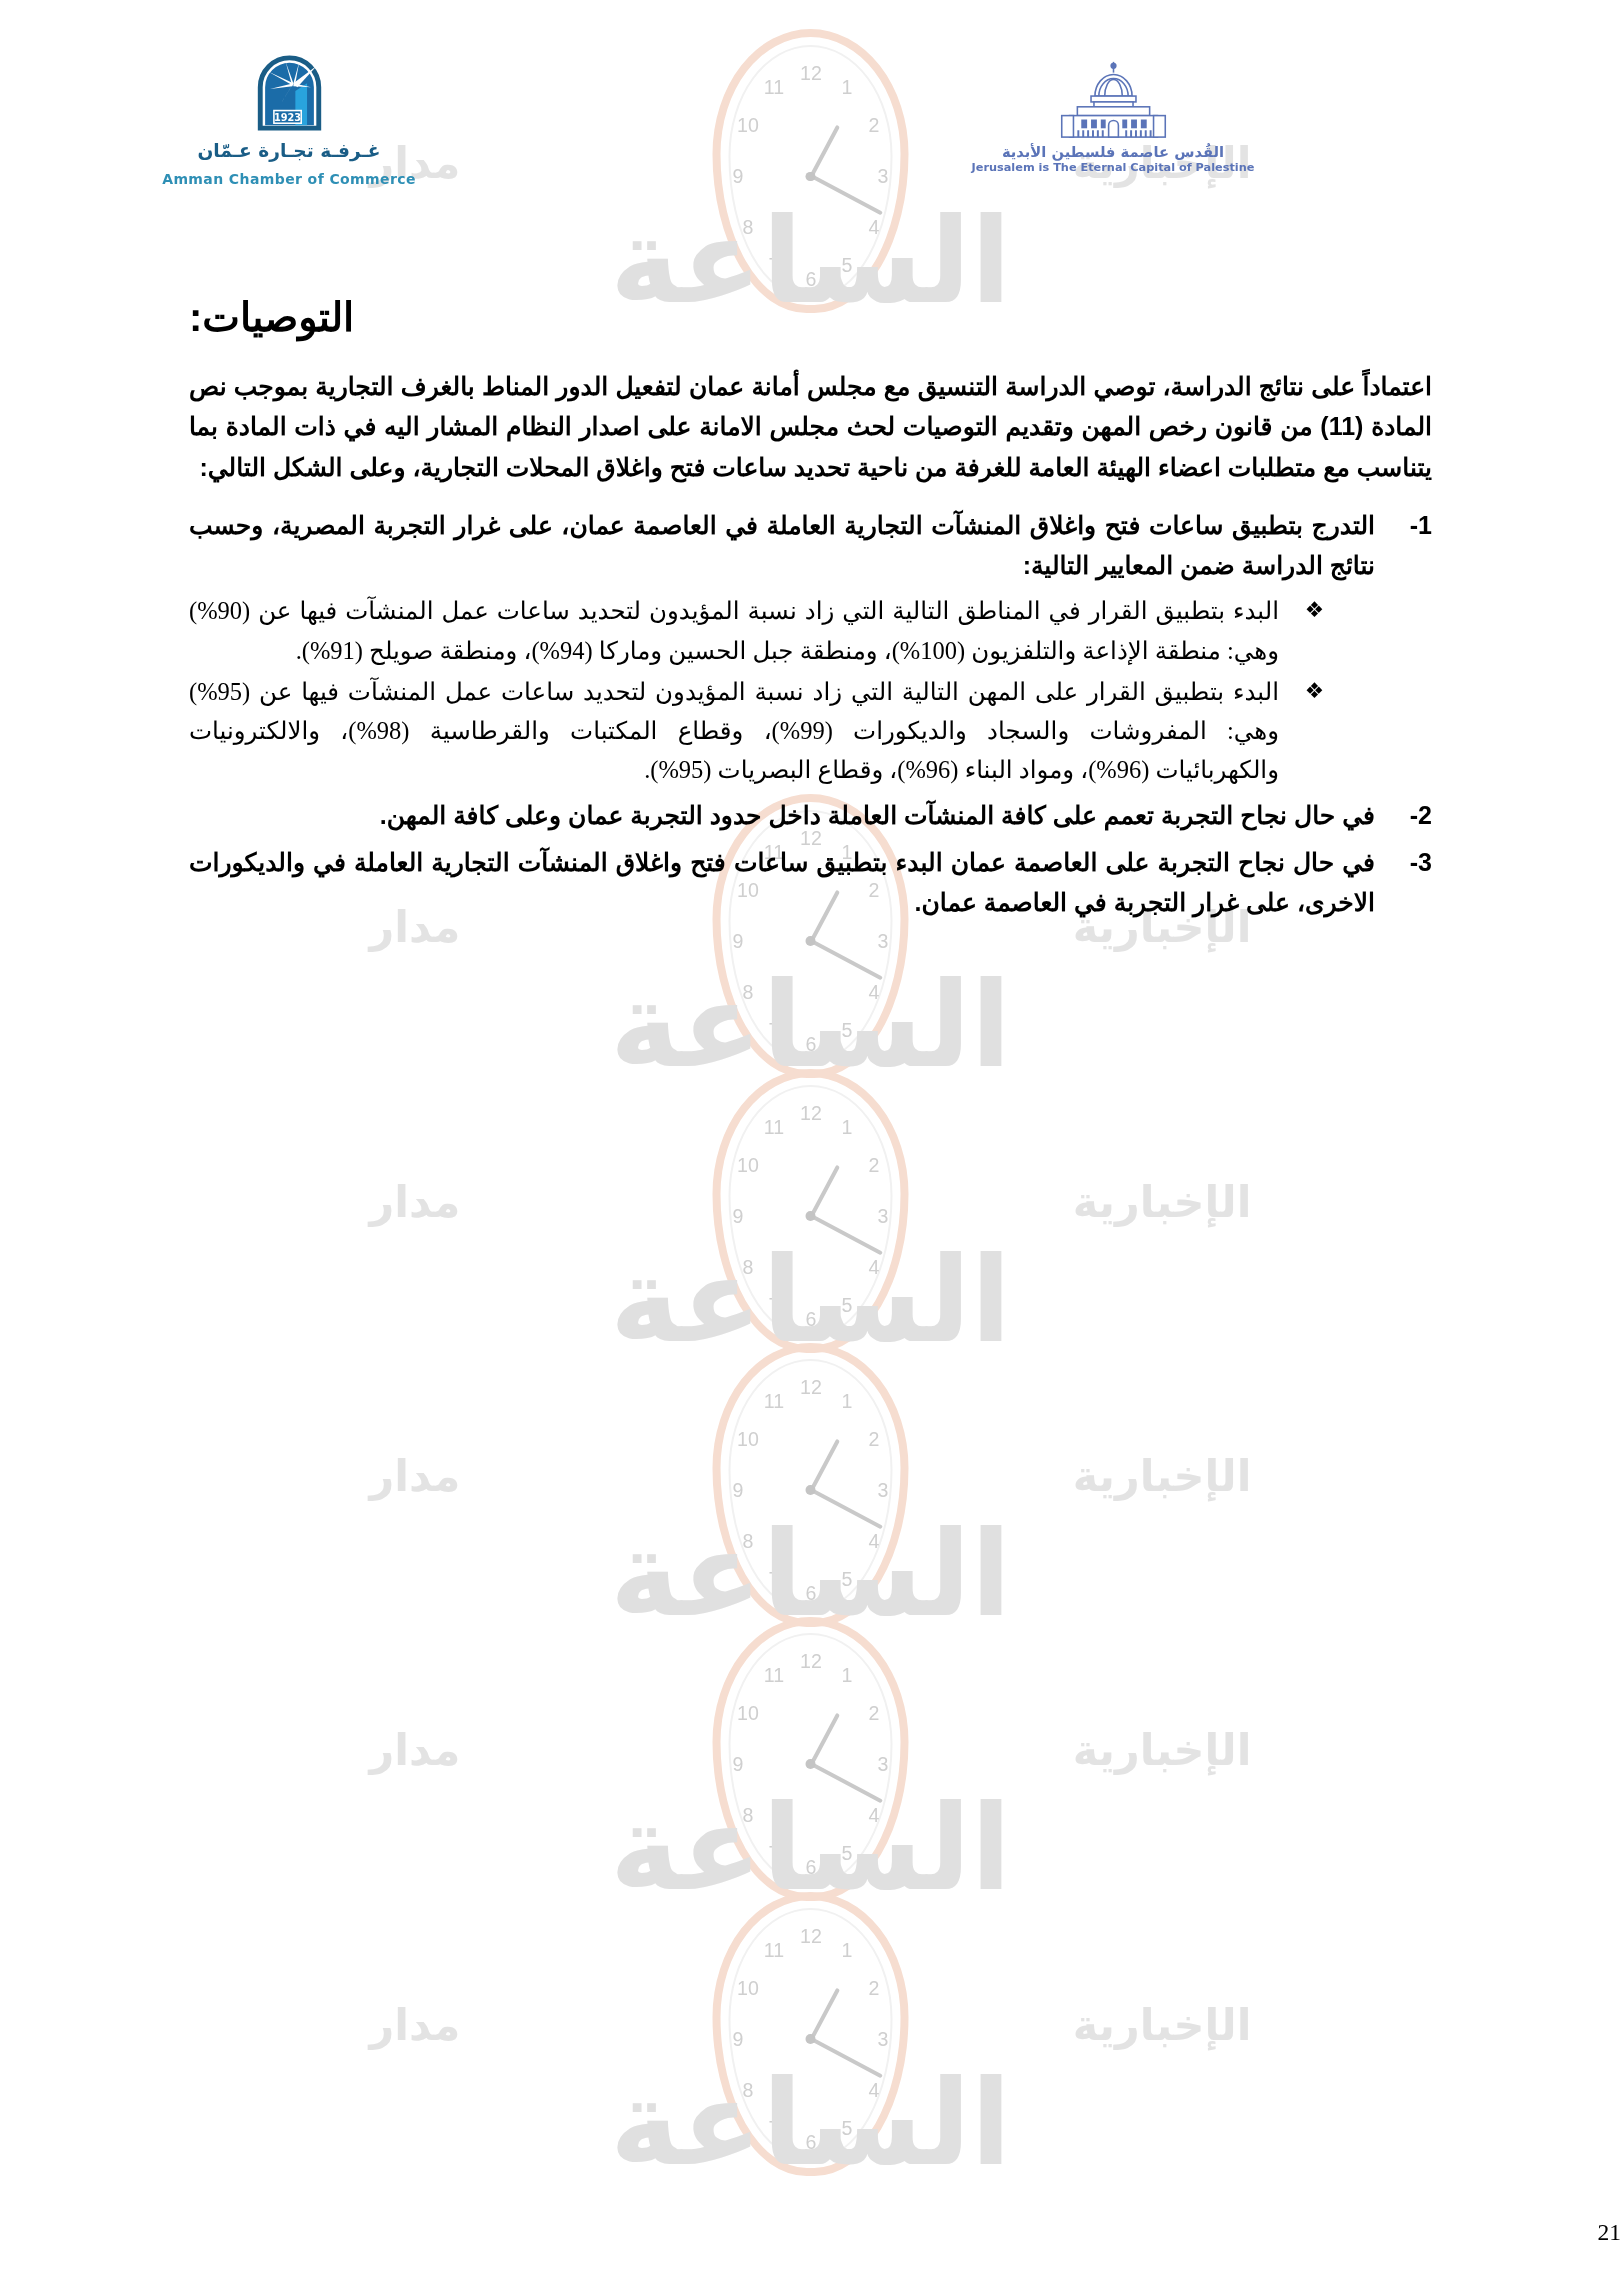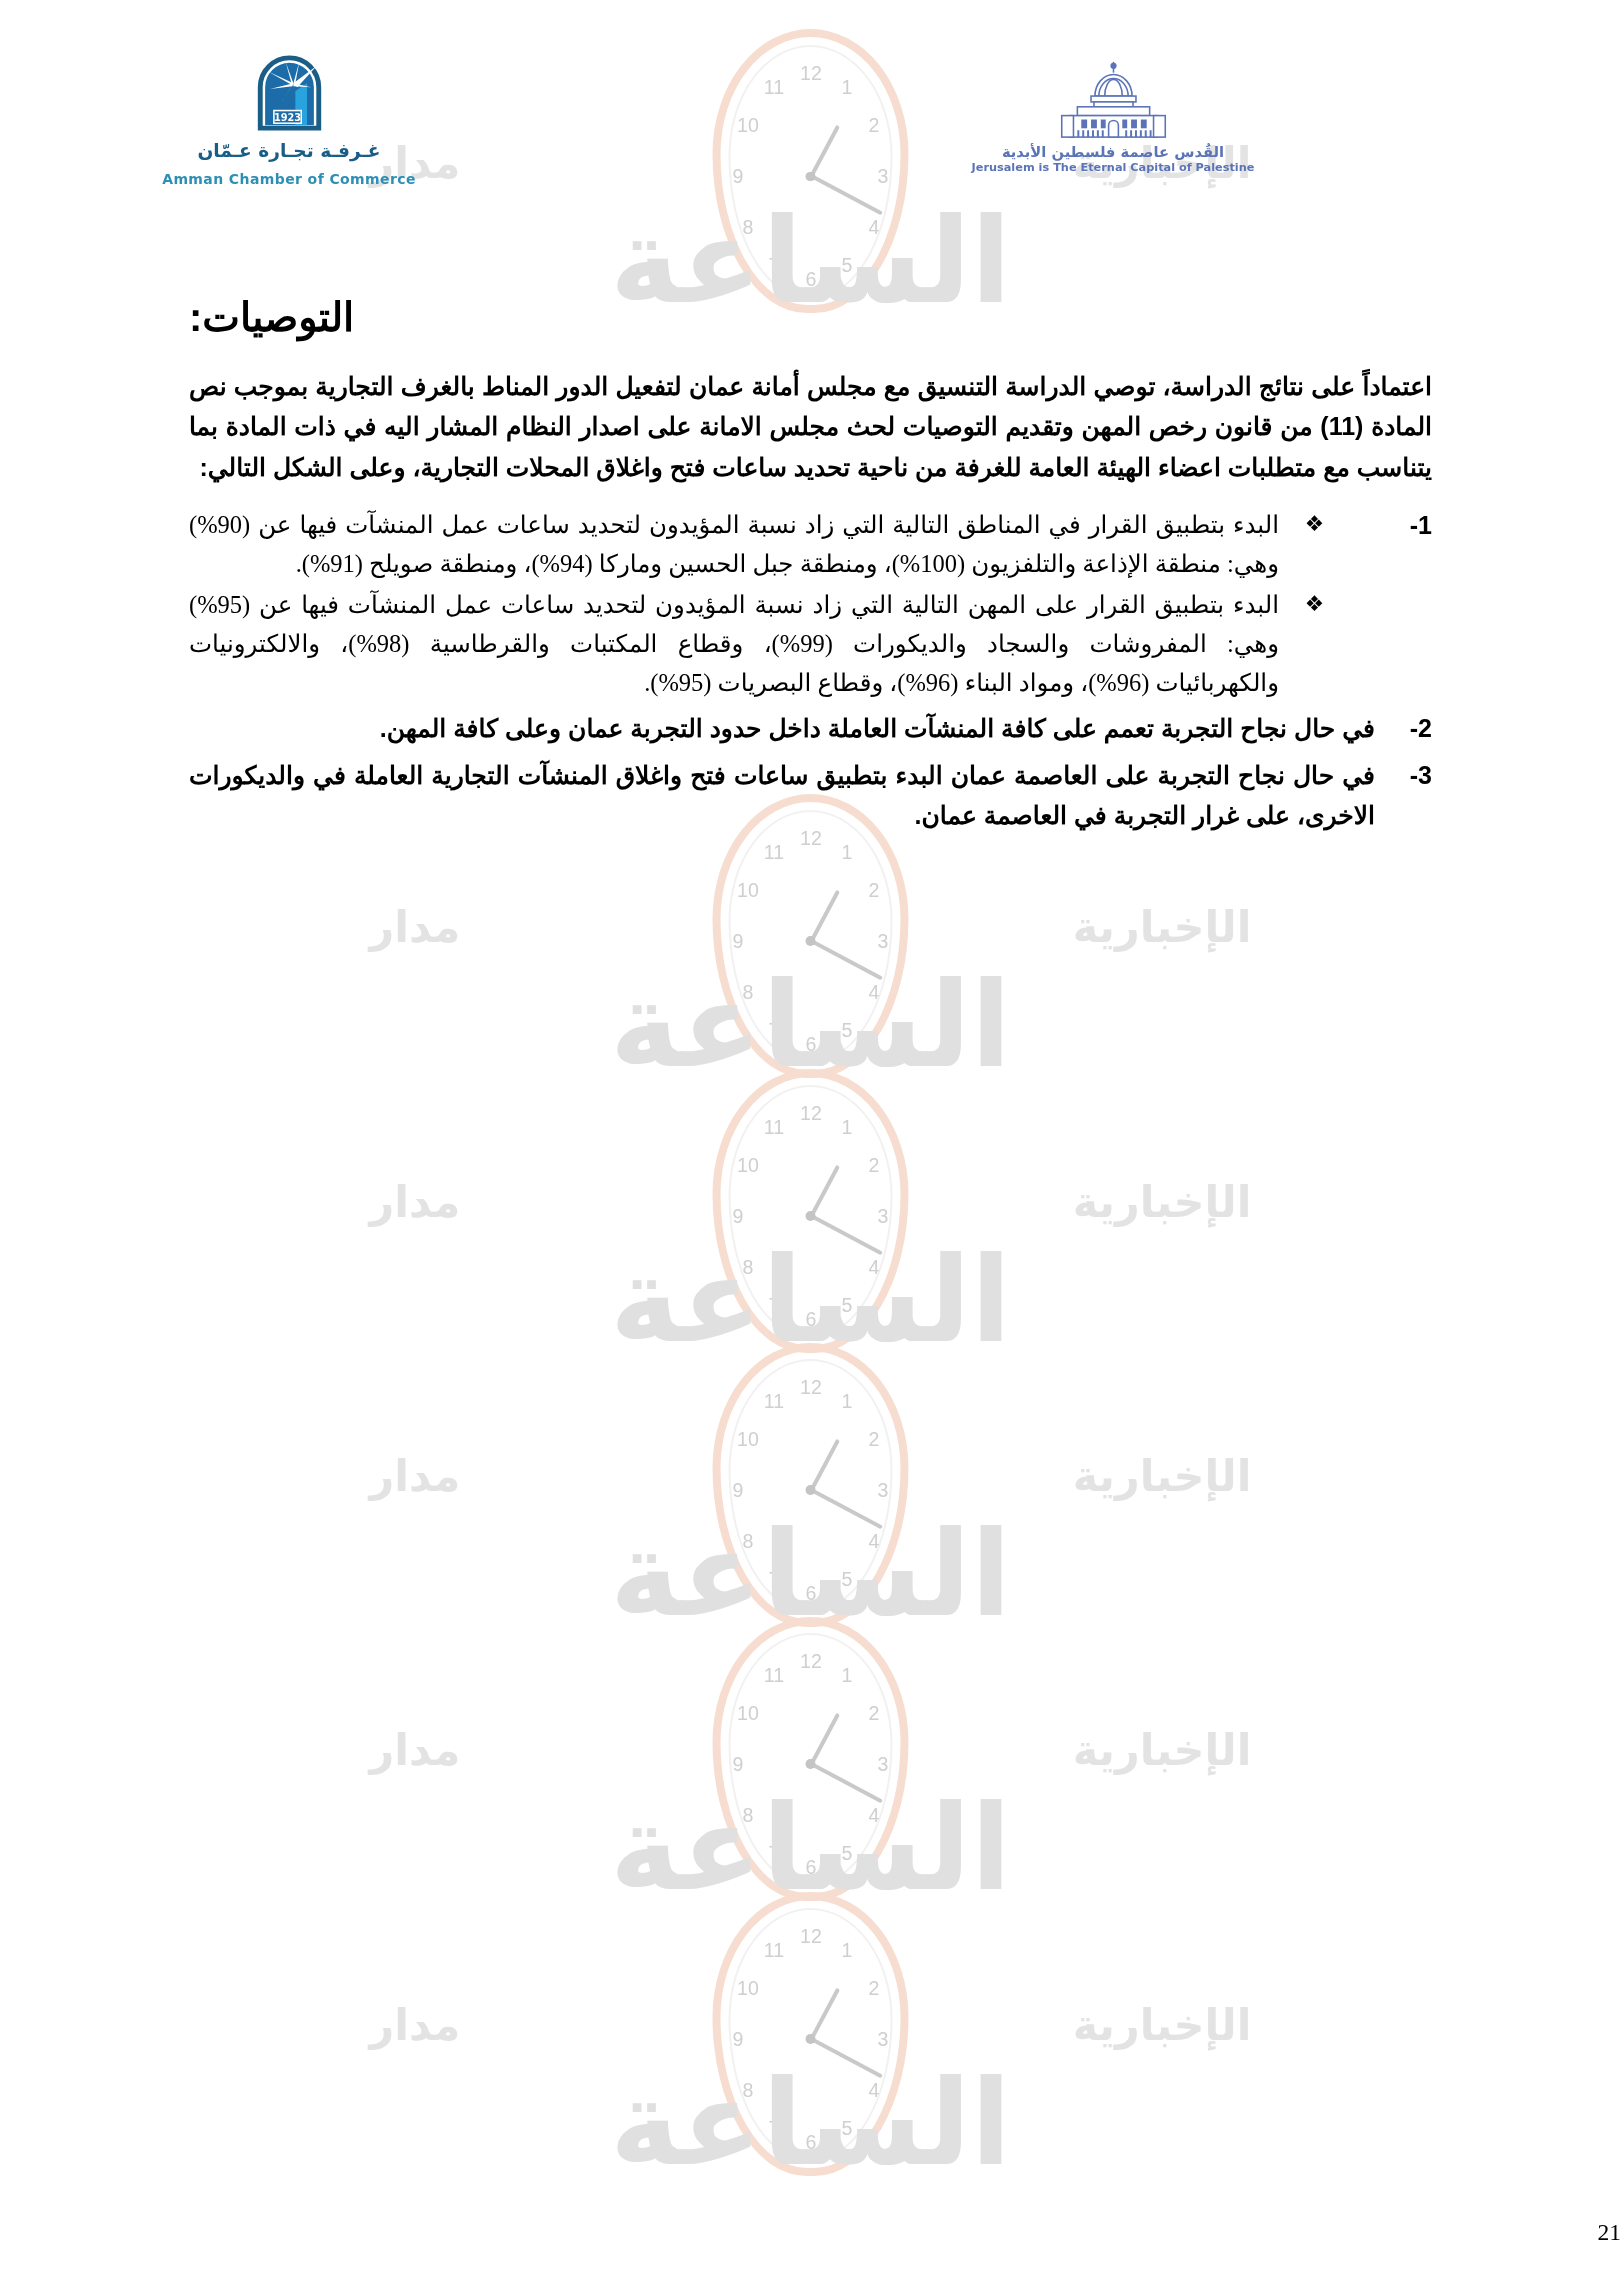--- a/index.html
+++ b/index.html
@@ -473,20 +473,21 @@
       <div class="dome-en">Jerusalem is The Eternal Capital of Palestine</div>
     </div>
   </div>
 
   <div class="content">
     <h1 class="doc-title">التوصيات:</h1>
     <p class="intro">اعتماداً على نتائج الدراسة، توصي الدراسة التنسيق مع مجلس أمانة عمان لتفعيل الدور المناط بالغرف التجارية بموجب نص المادة (11) من قانون رخص المهن وتقديم التوصيات لحث مجلس الامانة على اصدار النظام المشار اليه في ذات المادة بما يتناسب مع متطلبات اعضاء الهيئة العامة للغرفة من ناحية تحديد ساعات فتح واغلاق المحلات التجارية، وعلى الشكل التالي:</p>
     <ol class="reco">
       <li>
         <span class="marker">-1</span>
+        <span>التدرج بتطبيق ساعات فتح واغلاق المنشآت التجارية العاملة في العاصمة عمان، على غرار التجربة المصرية، وحسب نتائج الدراسة ضمن المعايير التالية:</span>
         <ul class="sub">
           <li>
             <span class="bullet">❖</span>
             <span>البدء بتطبيق القرار في المناطق التالية التي زاد نسبة المؤيدون لتحديد ساعات عمل المنشآت فيها عن (90%) وهي: منطقة الإذاعة والتلفزيون (100%)، ومنطقة جبل الحسين وماركا (94%)، ومنطقة صويلح (91%).</span>
           </li>
           <li>
             <span class="bullet">❖</span>
             <span>البدء بتطبيق القرار على المهن التالية التي زاد نسبة المؤيدون لتحديد ساعات عمل المنشآت فيها عن (95%) وهي: المفروشات والسجاد والديكورات (99%)، وقطاع المكتبات والقرطاسية (98%)، والالكترونيات والكهربائيات (96%)، ومواد البناء (96%)، وقطاع البصريات (95%).</span>
           </li>
         </ul>

